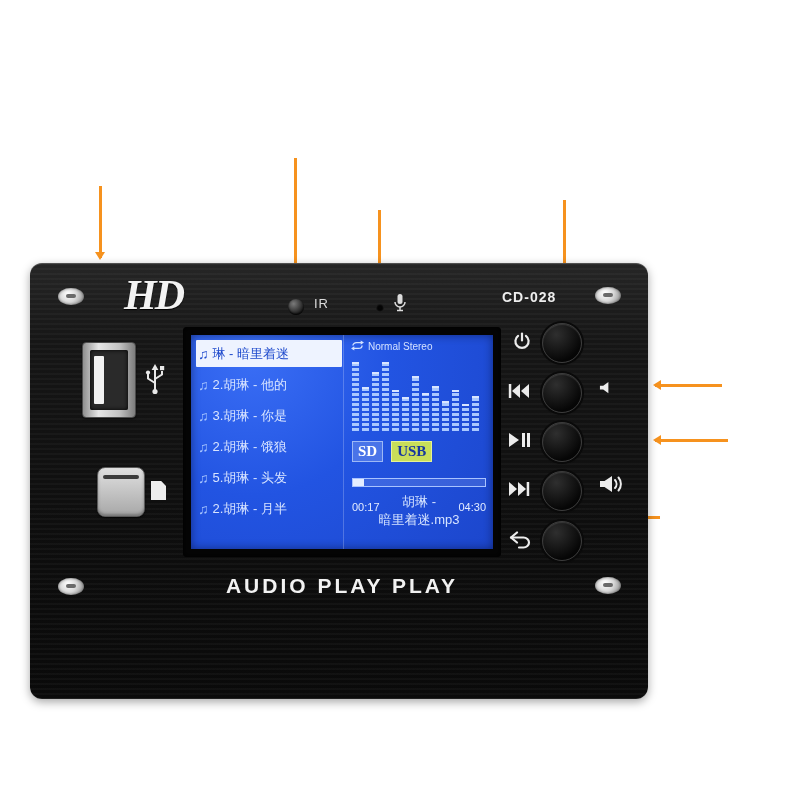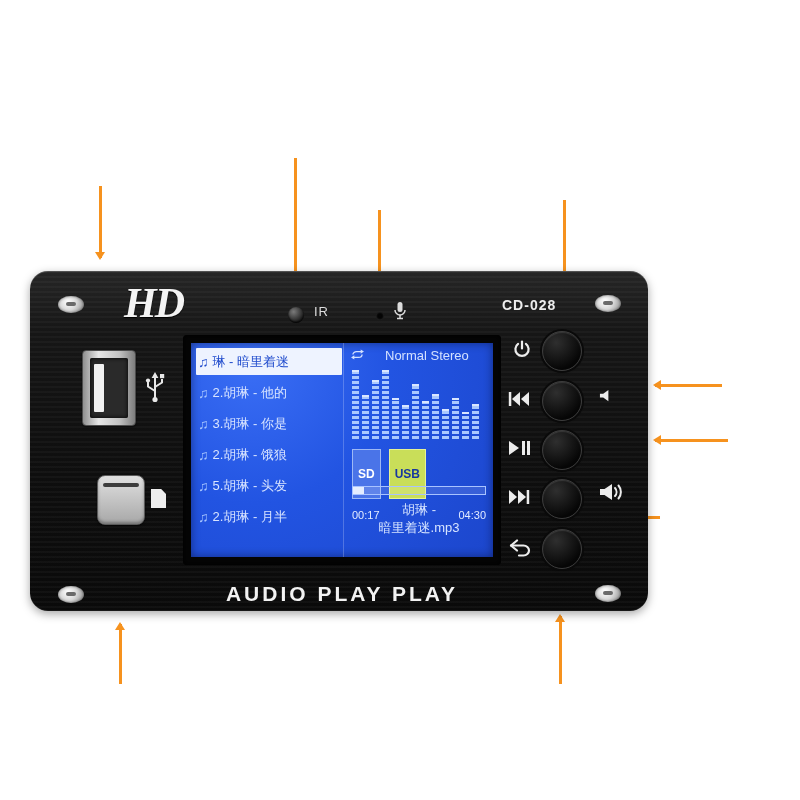--- a/index.html
+++ b/index.html
@@ -1,22 +1,22 @@
 <!DOCTYPE html>
 <html><head>
 <meta charset="utf-8">
 <style>
   html,body{margin:0;padding:0;background:#ffffff;}
   body{width:800px;height:800px;font-family:"Liberation Sans",sans-serif;position:relative;overflow:hidden;}
   .stage{position:absolute;left:0;top:0;width:800px;height:800px;background:#ffffff;}
 
   
   .board{
-    position:absolute;left:30px;top:271px;width:618px;height:340px;
-    border-radius:18px;
+    position:absolute;left:30px;top:263px;width:618px;height:436px;
+    border-radius:12px;
     background:
       repeating-linear-gradient(180deg, rgba(255,255,255,0.03) 0 2px, rgba(0,0,0,0) 2px 5px),
       linear-gradient(180deg,#262626 0%,#161616 18%,#0e0e0e 60%,#0a0a0a 100%);
     box-shadow:0 3px 10px rgba(0,0,0,0.35), inset 0 1px 0 rgba(255,255,255,0.18), inset 0 -1px 0 rgba(255,255,255,0.06);
   }
   .screw{
     position:absolute;width:26px;height:17px;border-radius:50%;
     background:radial-gradient(circle at 38% 35%, #ffffff, #d8d8d8 45%, #9a9a9a 85%);
     box-shadow:inset 0 0 3px rgba(0,0,0,0.55);
   }
@@ -62,29 +62,29 @@
     position:absolute;left:8px;top:8px;width:302px;height:214px;overflow:hidden;
     background:radial-gradient(circle at 20% 10%, #3a6ef5, #2254e2 45%, #1c46cc 100%);
     box-shadow:inset 0 0 10px rgba(0,0,20,0.45);
   }
   .playlist{position:absolute;left:5px;top:5px;width:146px;display:flex;flex-direction:column;gap:4px;}
   .pl-row{display:flex;align-items:center;height:27px;color:#d8e4ff;font-size:13px;white-space:nowrap;overflow:hidden;}
   .pl-row .note{color:#a8c6ff;font-size:14px;margin:0 4px 0 2px;}
   .pl-row.active{background:#eef3ff;color:#1d49cc;border-radius:1px;}
   .pl-row.active .note{color:#1d49cc;}
   .right-panel{position:absolute;left:152px;top:0;width:150px;height:214px;border-left:1px solid rgba(255,255,255,0.22);}
-  .status-row{position:absolute;left:6px;top:5px;display:flex;align-items:center;gap:20px;color:#d3e1ff;font-size:13px;white-space:nowrap;}
+  .status-row{position:absolute;left:6px;top:5px;display:flex;align-items:center;gap:3px;color:#d3e1ff;font-size:10px;white-space:nowrap;}
   .spectrum{position:absolute;left:8px;top:24px;width:136px;height:72px;display:flex;align-items:flex-end;gap:3px;}
   .spectrum .bar{
     width:7px;
     background:repeating-linear-gradient(to top,#aac8ff 0 3px, rgba(0,0,0,0) 3px 5px);
     border-top:2px solid #d9e6ff;
   }
   .badges-row{position:absolute;left:8px;top:106px;display:flex;gap:8px;}
-  .badge{font-size:12px;font-weight:bold;padding:17px 5px;color:#ffffff;background:#4a74e8;border:1px solid #9db8f5;}
+  .badge{font-size:15px;font-weight:bold;padding:1px 5px;color:#ffffff;background:#4a74e8;border:1px solid #9db8f5;font-family:Liberation Serif, serif;}
   .badge-active{background:#c9de59;color:#17379f;border:1px solid #e6f294;}
   .time-row{position:absolute;left:8px;top:127px;width:134px;display:flex;justify-content:space-between;color:#e2ebff;font-size:11px;margin-top:39px;}
   .progress-track{position:absolute;left:8px;top:143px;width:132px;height:7px;border:1px solid #a9c3ff;background:rgba(255,255,255,0.12);}
   .progress-fill{height:100%;background:#e4edff;}
   .now-playing{position:absolute;left:4px;top:158px;width:142px;text-align:center;color:#d6e4ff;font-size:13px;line-height:18px;}
 
   .footer-text{
     position:absolute;left:153px;top:311px;width:318px;text-align:center;
     font-size:21px;font-weight:bold;color:#f2f2f2;letter-spacing:3px;white-space:nowrap;
   }

